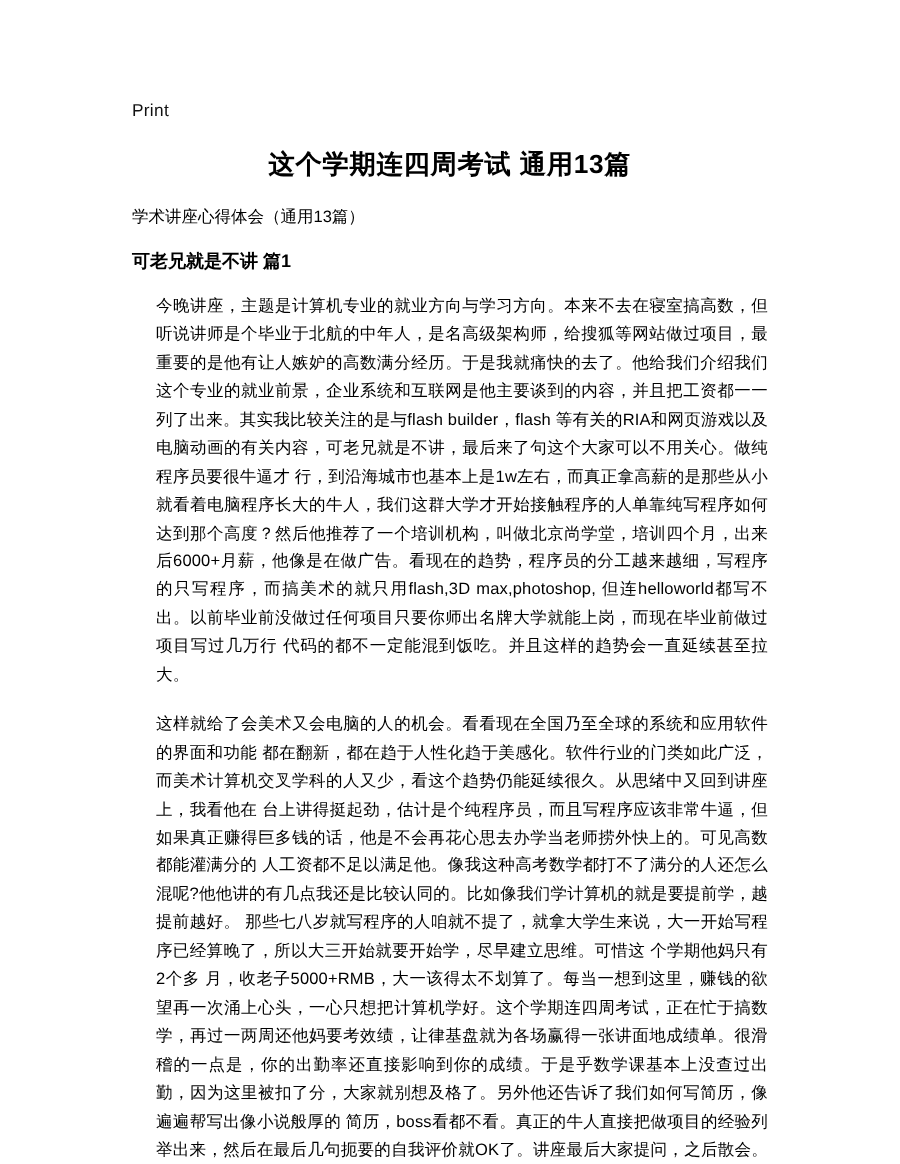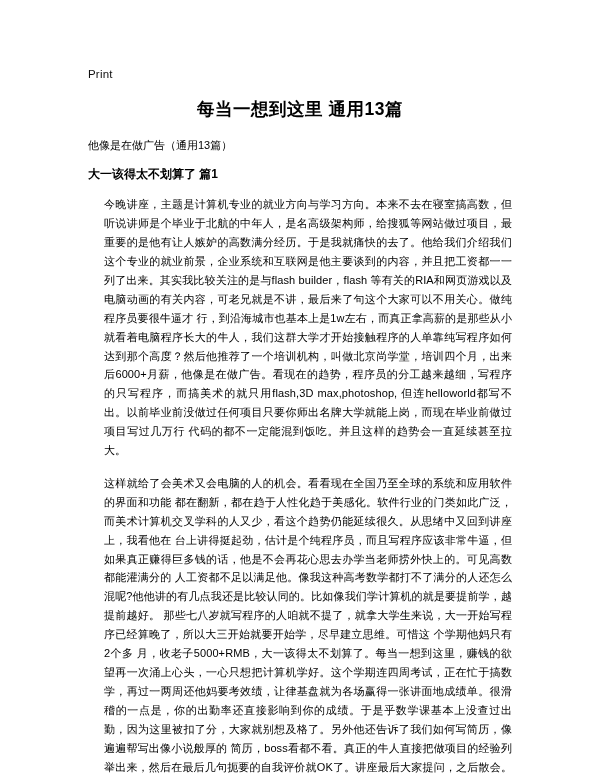--- a/index.html
+++ b/index.html
@@ -75,25 +75,25 @@
 </style>
 </head>
 <body>
 
 <div class="page">
 
   <a class="print-link" href="#">Print</a>
 
   <div class="content">
 
-    <h1 class="doc-title">每当一想到这里  通用13篇</h1>
+    <h1 class="doc-title">这个学期连四周考试  通用13篇</h1>
 
-    <div class="subtitle">他像是在做广告（通用13篇）</div>
+    <div class="subtitle">学术讲座心得体会（通用13篇）</div>
 
-    <h2 class="section-title">大一该得太不划算了 篇1</h2>
+    <h2 class="section-title">可老兄就是不讲 篇1</h2>
 
     <p class="body-para">今晚讲座，主题是计算机专业的就业方向与学习方向。本来不去在寝室搞高数，但听说讲师是个毕业于北航的中年人，是名高级架构师，给搜狐等网站做过项目，最重要的是他有让人嫉妒的高数满分经历。于是我就痛快的去了。他给我们介绍我们这个专业的就业前景，企业系统和互联网是他主要谈到的内容，并且把工资都一一列了出来。其实我比较关注的是与flash builder，flash 等有关的RIA和网页游戏以及电脑动画的有关内容，可老兄就是不讲，最后来了句这个大家可以不用关心。做纯程序员要很牛逼才 行，到沿海城市也基本上是1w左右，而真正拿高薪的是那些从小就看着电脑程序长大的牛人，我们这群大学才开始接触程序的人单靠纯写程序如何达到那个高度？然后他推荐了一个培训机构，叫做北京尚学堂，培训四个月，出来后6000+月薪，他像是在做广告。看现在的趋势，程序员的分工越来越细，写程序的只写程序，而搞美术的就只用flash,3D  max,photoshop, 但连helloworld都写不出。以前毕业前没做过任何项目只要你师出名牌大学就能上岗，而现在毕业前做过项目写过几万行 代码的都不一定能混到饭吃。并且这样的趋势会一直延续甚至拉大。</p>
 
     <p class="body-para">这样就给了会美术又会电脑的人的机会。看看现在全国乃至全球的系统和应用软件的界面和功能 都在翻新，都在趋于人性化趋于美感化。软件行业的门类如此广泛，而美术计算机交叉学科的人又少，看这个趋势仍能延续很久。从思绪中又回到讲座上，我看他在 台上讲得挺起劲，估计是个纯程序员，而且写程序应该非常牛逼，但如果真正赚得巨多钱的话，他是不会再花心思去办学当老师捞外快上的。可见高数都能灌满分的 人工资都不足以满足他。像我这种高考数学都打不了满分的人还怎么混呢?他他讲的有几点我还是比较认同的。比如像我们学计算机的就是要提前学，越提前越好。 那些七八岁就写程序的人咱就不提了，就拿大学生来说，大一开始写程序已经算晚了，所以大三开始就要开始学，尽早建立思维。可惜这 个学期他妈只有2个多 月，收老子5000+RMB，大一该得太不划算了。每当一想到这里，赚钱的欲望再一次涌上心头，一心只想把计算机学好。这个学期连四周考试，正在忙于搞数 学，再过一两周还他妈要考效绩，让律基盘就为各场赢得一张讲面地成绩单。很滑稽的一点是，你的出勤率还直接影响到你的成绩。于是乎数学课基本上没查过出 勤，因为这里被扣了分，大家就别想及格了。另外他还告诉了我们如何写简历，像遍遍帮写出像小说般厚的 简历，boss看都不看。真正的牛人直接把做项目的经验列举出来，然后在最后几句扼要的自我评价就OK了。讲座最后大家提问，之后散会。回到寝室我纠结 着是先把程序设计搞定还是先把高数搞定。最后还是按原计划先把高数搞定，寒假把程序设计基础搞定，有时间再搞flash。这个学期下来感觉还是非常充实 的，不仅没有玩游戏，以前不自觉又懒惰的毛</p>
 
   </div>
 
 </div>
 
 </body></html>

